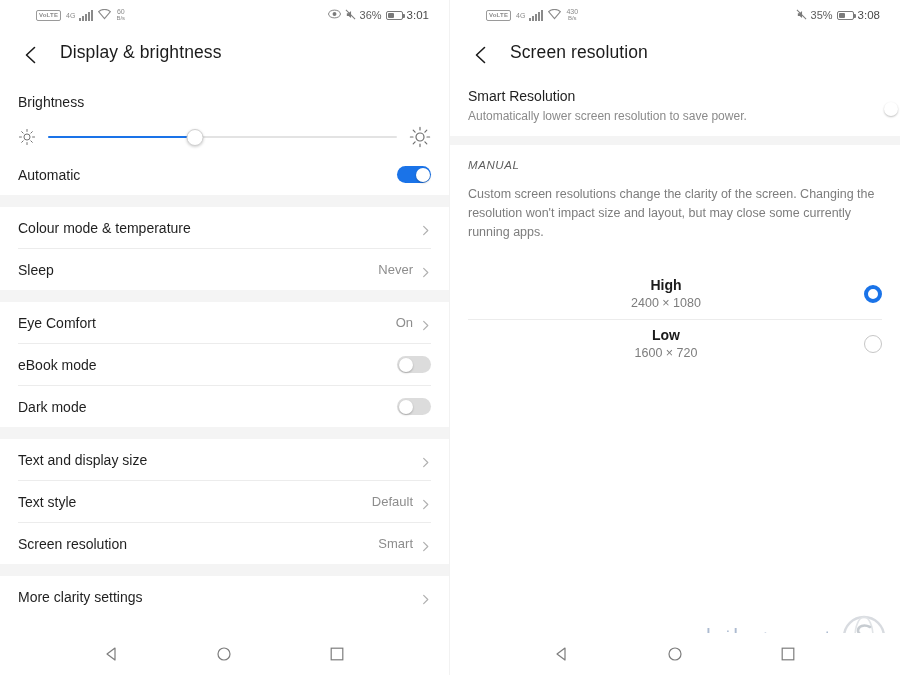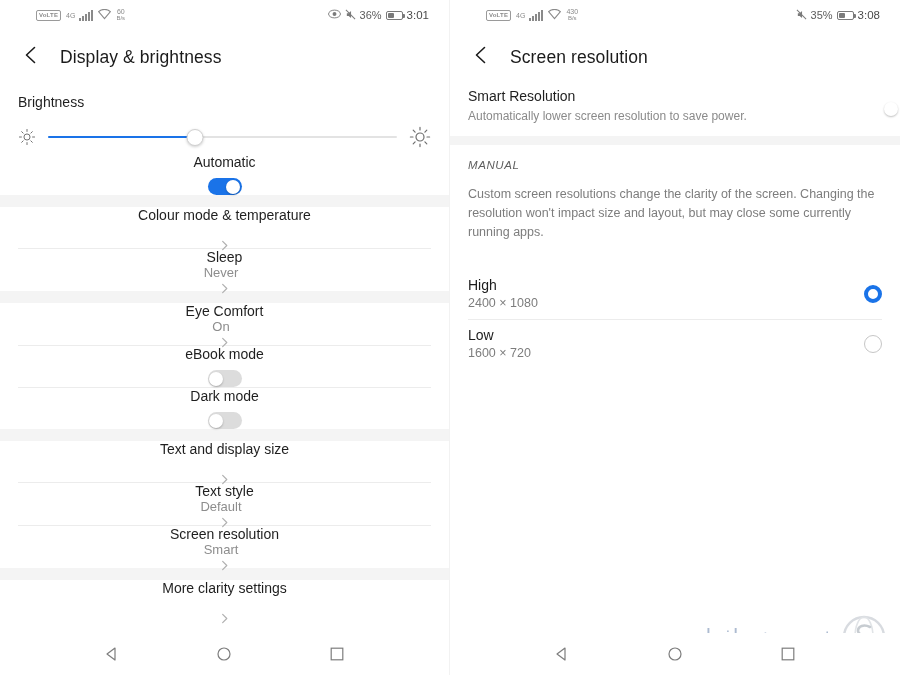--- a/index.html
+++ b/index.html
@@ -62,40 +62,39 @@
     content:""; position:absolute; right:-3px; top:2px;
     width:2px; height:4px; background:#7a7a7a; border-radius:0 1px 1px 0;
   }
   .battery .fill {
     position:absolute; left:1px; top:1px; bottom:1px;
     width: 40%; background:#7a7a7a; border-radius:1px;
   }
 
   
   .header {
-    display: flex; align-items: flex-end;
+    display: flex; align-items: flex-start;
     padding: 12px 0 16px 18px;
   }
   .back-arrow { width: 26px; height: 26px; flex: 0 0 auto; }
   .page-title {
     font-size: 17.5px; color: #1b1b1b; font-weight: 500;
     margin-left: 16px; letter-spacing: .1px;
   }
 
   
   .section { background: #ffffff; }
   .gap { height: 12px; background: #f4f4f4; }
   .gap.thin { height: 9px; }
   .row {
     position: relative;
     display: flex; align-items: center;
     min-height: 41px;
     margin: 0 18px;
     padding: 0;
-    flex-direction: column;
   }
   .row .label { font-size: 14px; color: #1f1f1f; flex: 1 1 auto; }
   .row .value { font-size: 13px; color: #8d8d8d; margin-right: 7px; }
   .divider { height: 1px; background: #ececec; margin: 0 18px; }
 
   .chev { width: 11px; height: 11px; flex: 0 0 auto; }
 
   
   .toggle {
     position: relative; width: 34px; height: 17px;
@@ -154,22 +153,22 @@
     font-size: 12.5px; color: #7d7d7d; line-height: 19px;
     margin: 14px 18px 0 18px;
   }
 
   .res-list { margin-top: 28px; }
   .res-row {
     display: flex; align-items: center;
     margin: 0 18px; padding: 7px 0 9px 0;
   }
   .res-texts { flex: 1 1 auto; }
-  .res-name { font-size: 14px; color: #1b1b1b; font-weight: 400; margin-bottom: 3px; }
-  .res-dim  { font-size: 12.5px; color: #7d7d7d; }
+  .res-name { font-size: 14px; color: #1b1b1b; font-weight: 700; margin-bottom: 3px; text-align: center; }
+  .res-dim  { font-size: 12.5px; color: #7d7d7d; text-align: center; }
   .radio {
     width: 18px; height: 18px; border-radius: 50%;
     border: 1.5px solid #c6c6c6; flex: 0 0 auto;
   }
   .radio.checked { border: 4.5px solid #1a73e8; }
 
   
   .navbar {
     position: absolute; left: 0; right: 0; bottom: 0;
     height: 42px;

